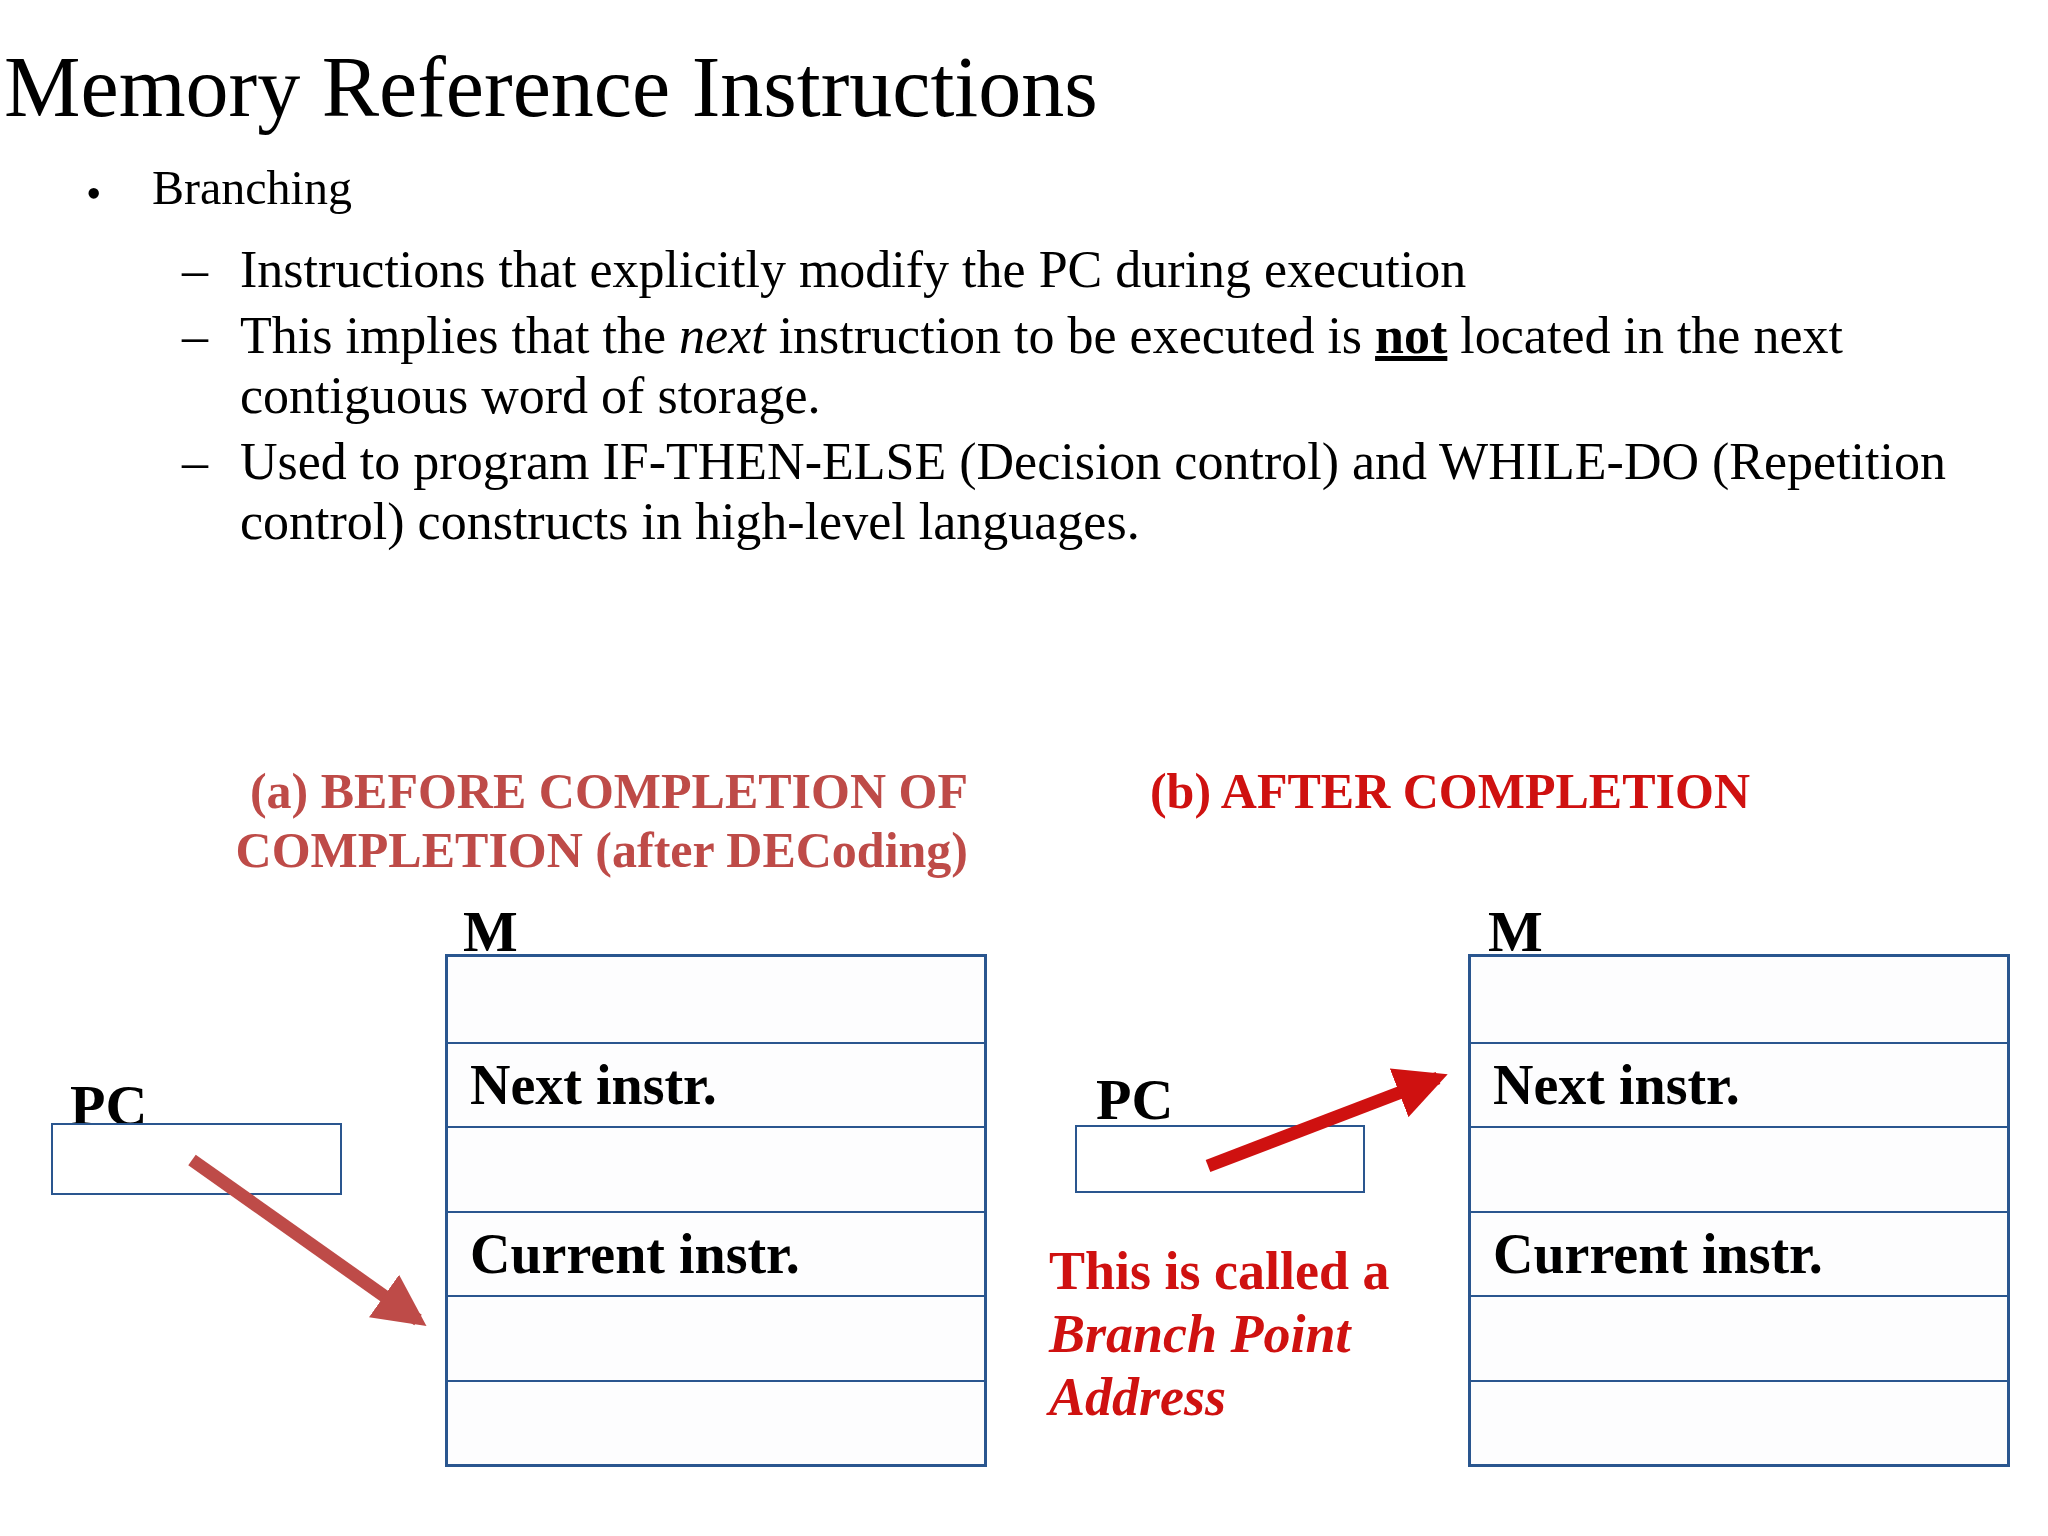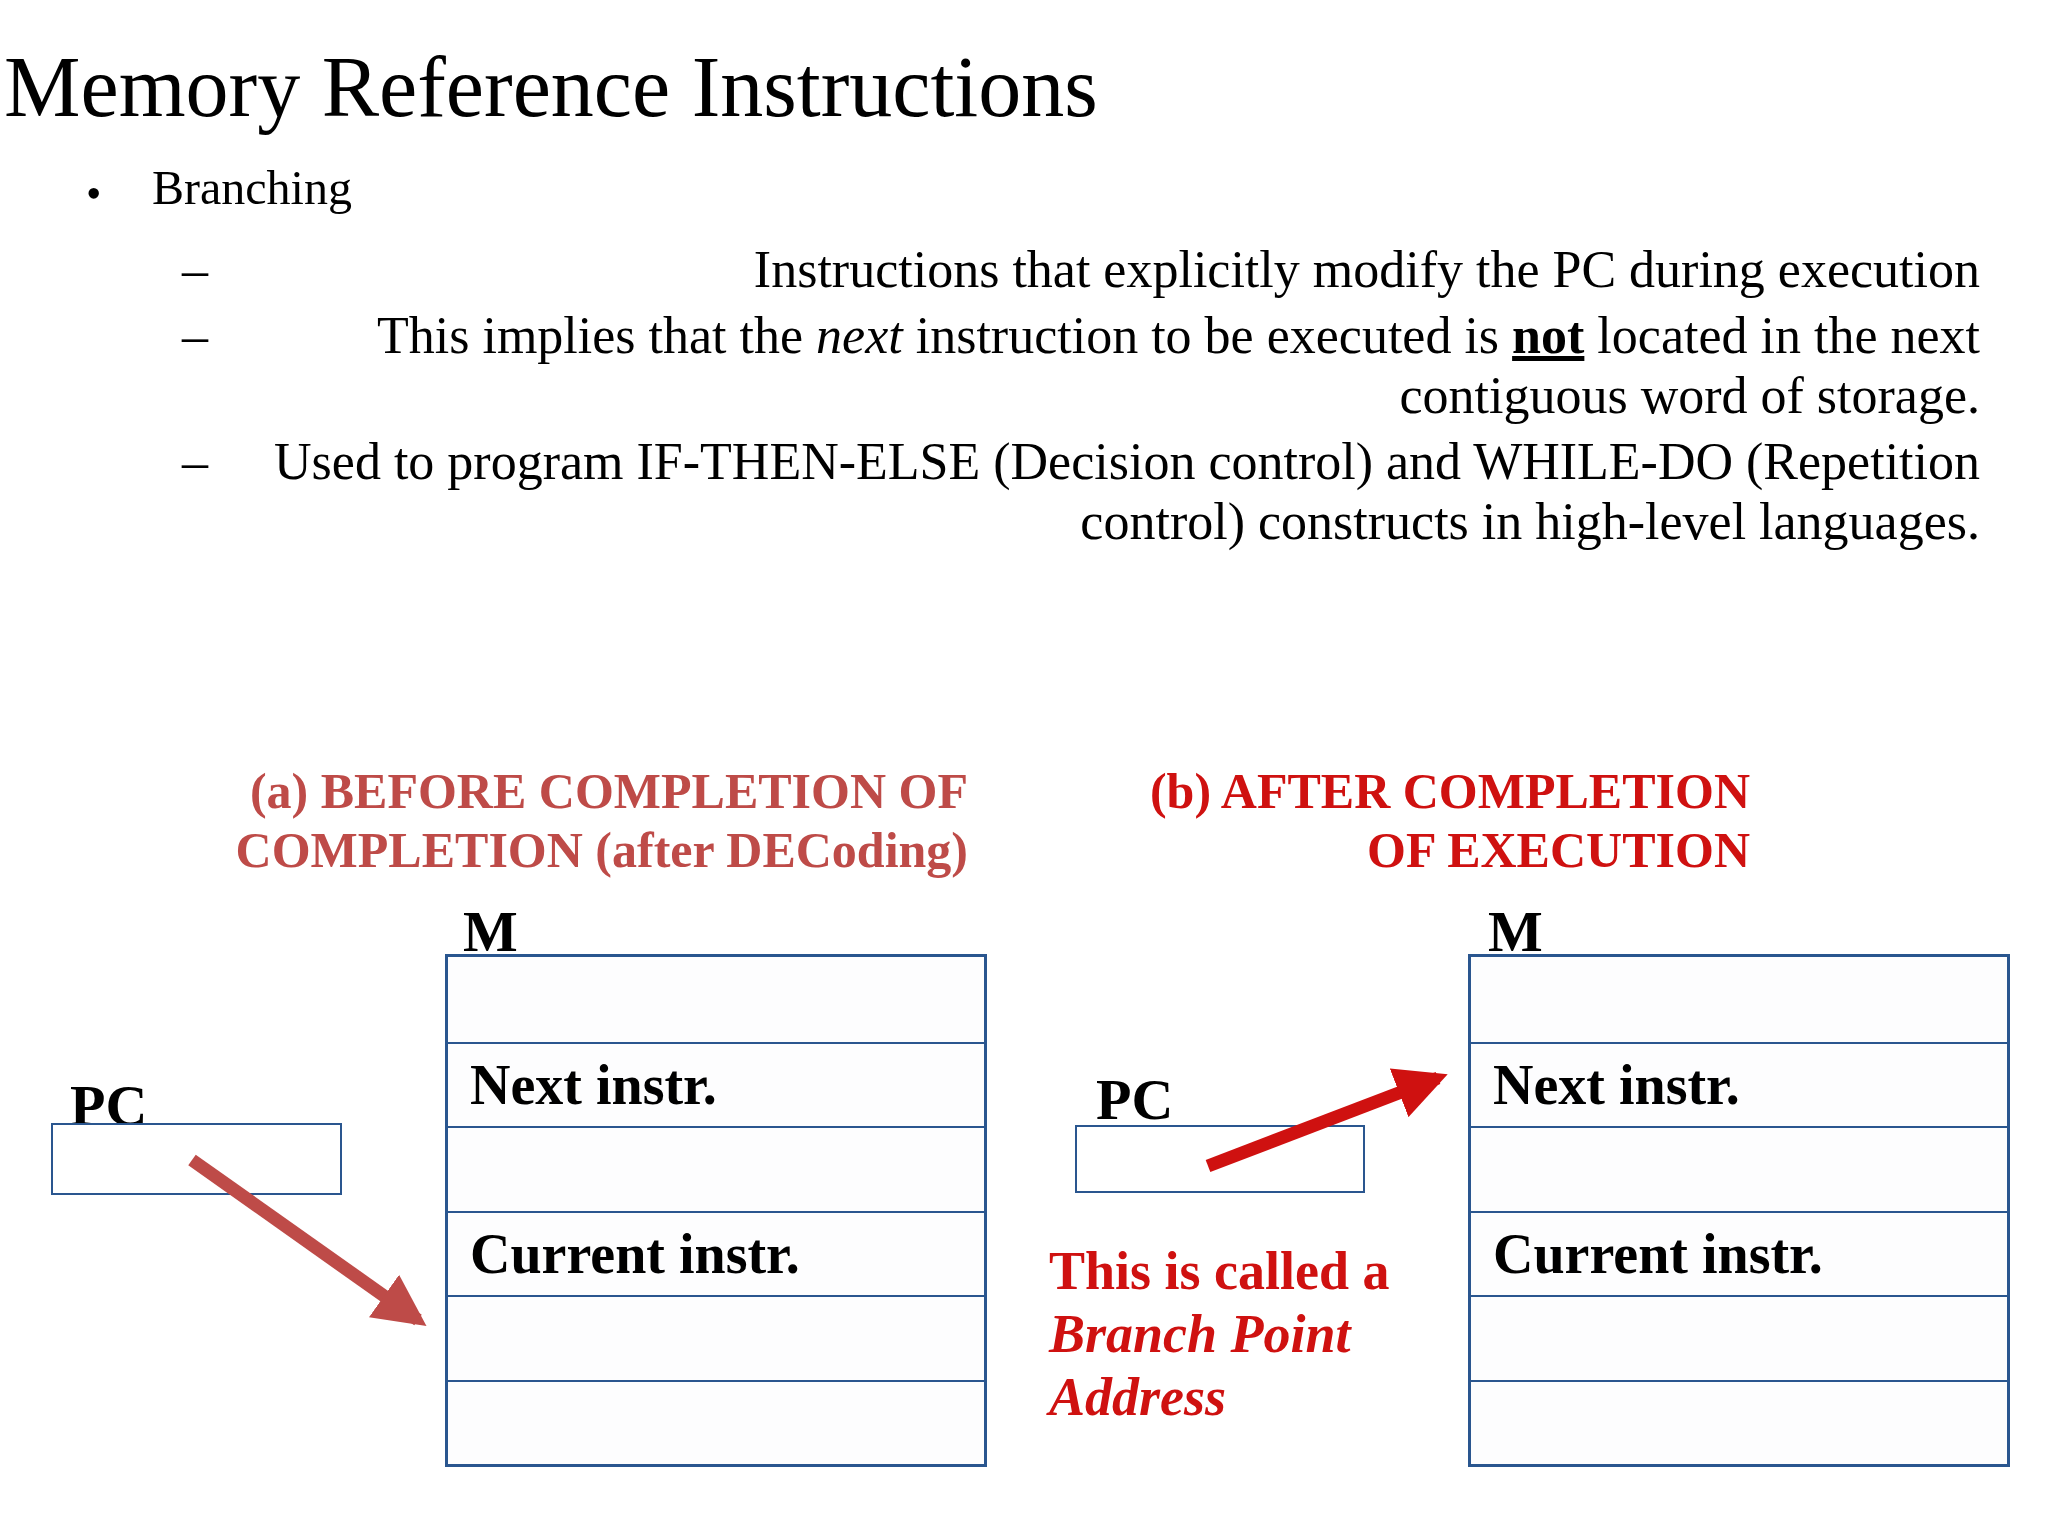--- a/index.html
+++ b/index.html
@@ -9,21 +9,21 @@
     font-family:"Liberation Serif", serif; color:#000;
   }
   .title {
     position:absolute; top:40px; left:4px; width:100%;
     text-align:left; font-size:86px; line-height:1.1; font-weight:400;
   }
   .l1-dot { position:absolute; left:86px; top:168px; font-size:44px; }
   .l1-text { position:absolute; left:152px; top:160px; font-size:48px; }
   .sub { position:absolute; left:182px; display:flex; font-size:52px; line-height:60px; }
   .sub .dash { width:58px; flex:0 0 58px; }
-  .sub .txt { width:1740px;text-align:right; }
+  .sub .txt { width:1740px; }
   .it { font-style:italic; }
   .bu { font-weight:bold; text-decoration:underline; }
   .caption {
     position:absolute; top:762px; text-align:right;
     font-weight:bold; font-size:50px; line-height:59px;
   }
   .cap-a { left:88px; width:880px; color:var(--muted-red,#be4b48); }
   .cap-b { left:1130px; width:620px; color:var(--bright-red,#cf1110); }
   .mlabel { position:absolute; font-weight:bold; font-size:58px; }
   .pclabel { position:absolute; font-weight:bold; font-size:58px; }
@@ -77,21 +77,20 @@
     <span class="txt"><span>Used to program IF-THEN-ELSE (Decision control) and WHILE-DO (Repetition control) constructs in high-level languages.</span></span>
   </div>
 
   <div class="caption cap-a">
     <div>(a) BEFORE COMPLETION OF</div>
     <div>COMPLETION (after DECoding)</div>
   </div>
 
   <div class="caption cap-b">
     <div>(b) AFTER COMPLETION</div>
-    <div>OF EXECUTION</div>
   </div>
 
   <div class="mlabel" style="left:463px; top:898px;">M</div>
   <div class="mem-table" style="left:445px; top:954px;">
     <div class="mrow"></div>
     <div class="mrow">Next instr.</div>
     <div class="mrow"></div>
     <div class="mrow">Current instr.</div>
     <div class="mrow"></div>
     <div class="mrow"></div>

